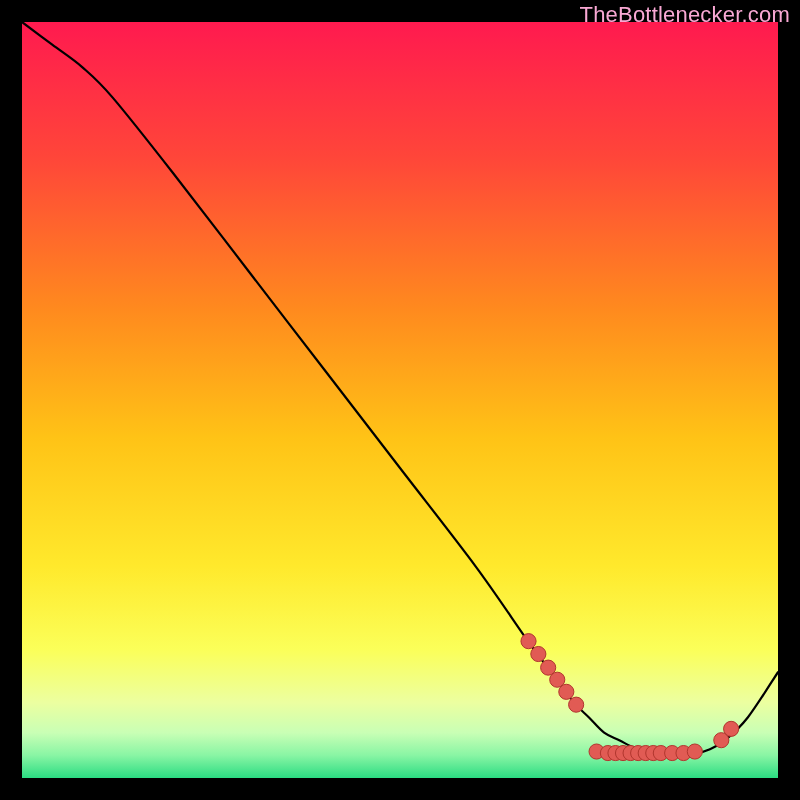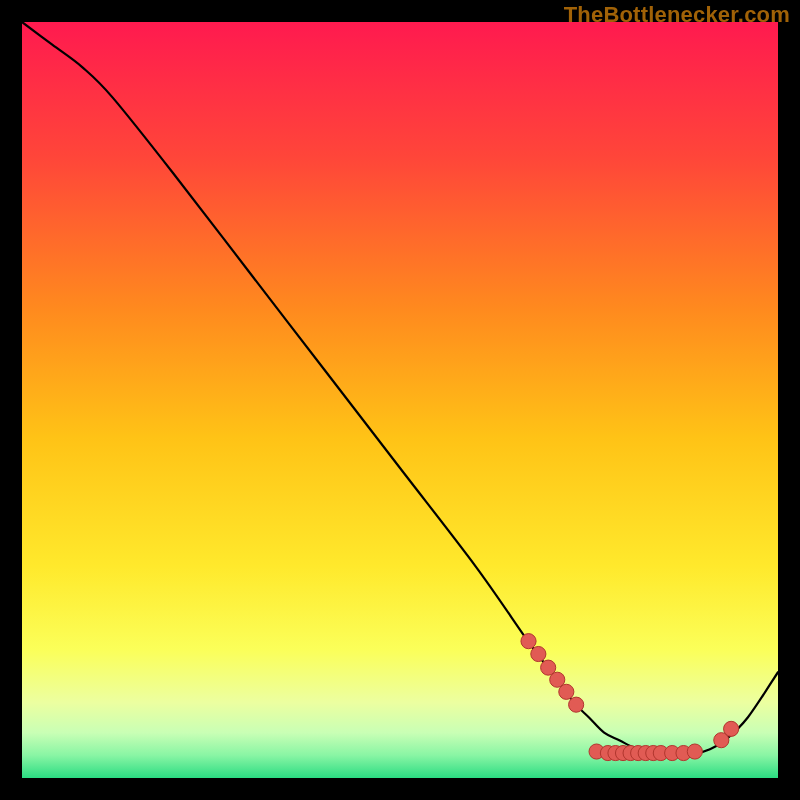--- a/index.html
+++ b/index.html
@@ -14,23 +14,23 @@
   .frame {
     position: relative;
     width: 800px;
     height: 800px;
     background: #000;
   }
   .watermark {
     position: absolute;
     top: 2px;
     right: 10px;
-    color: #a16207;
+    color: #f9a8d4;
     font-size: 22px;
-    font-weight: 700;
+    font-weight: 400;
     letter-spacing: 0.2px;
     z-index: 20;
   }
   .plot {
     position: absolute;
     left: 22px;
     top: 22px;
     width: 756px;
     height: 756px;
     z-index: 5;

